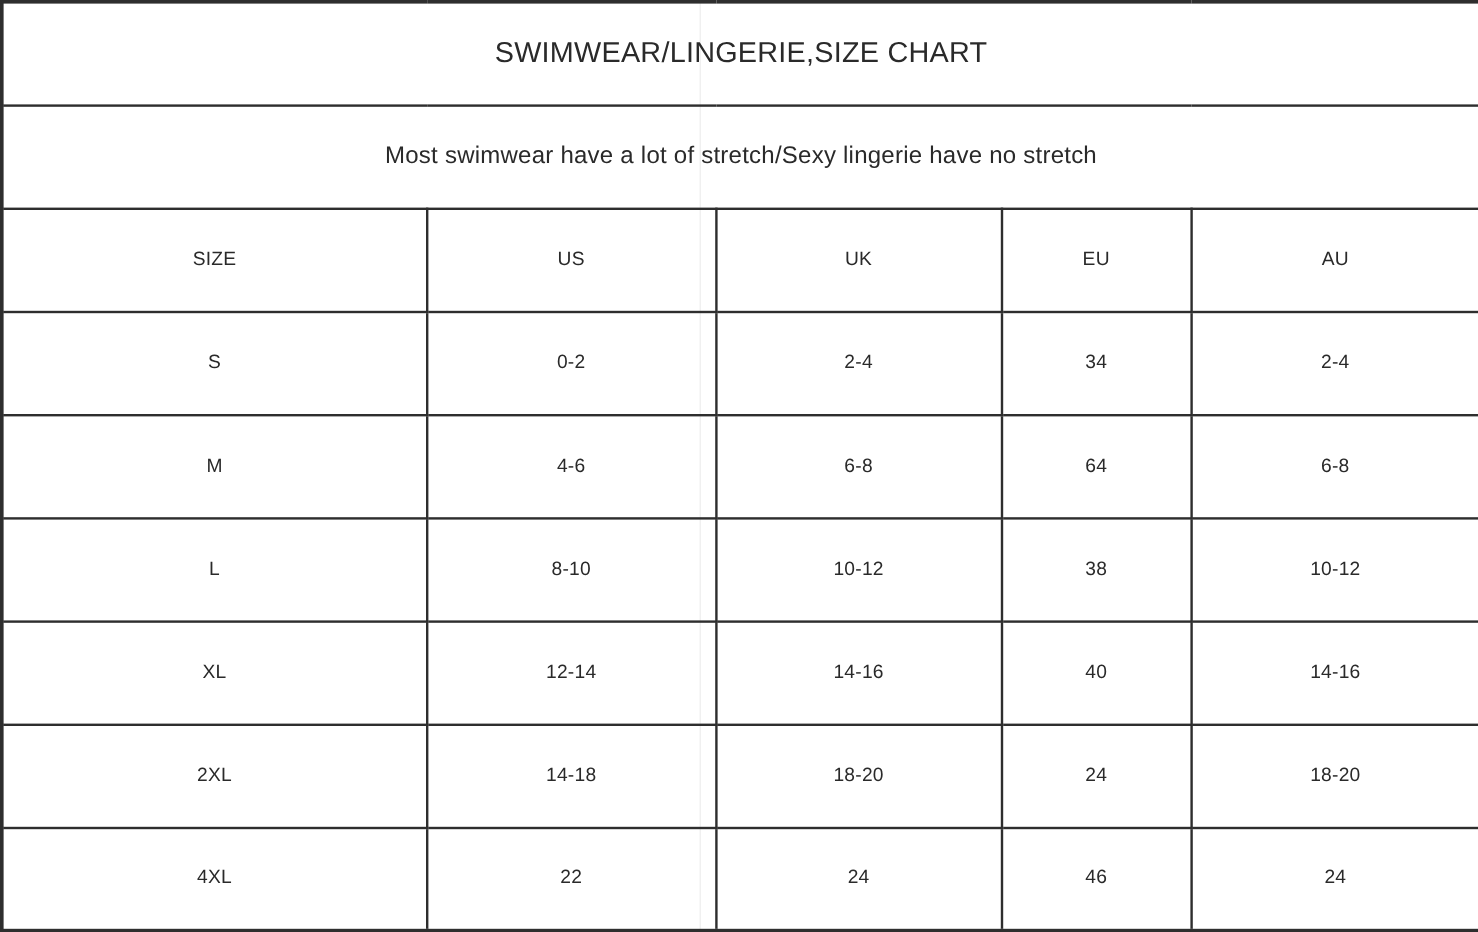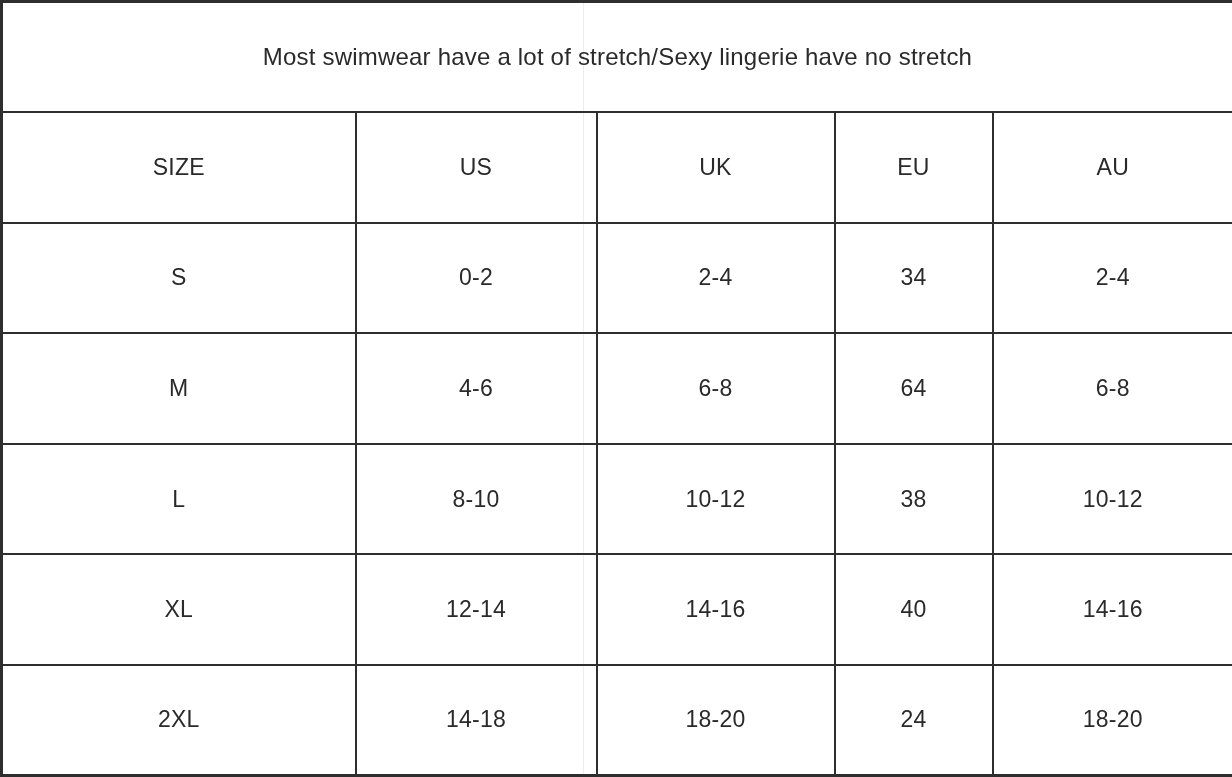--- a/index.html
+++ b/index.html
@@ -32,48 +32,51 @@
     border-collapse: collapse;
     table-layout: fixed;
     border: 3px solid #2e2e2e;
   }
   td, th {
     border: 2px solid #2e2e2e;
     background: transparent;
     text-align: center;
     vertical-align: middle;
     font-weight: 400;
-    font-size: 23px;
+    font-size: 16px;
     padding: 0;
     letter-spacing: 0.2px;
   }
   tr {
     height: 59.77px;
   }
   tr.title-row td {
     font-size: 24px;
   }
   tr.subtitle-row td {
-    font-size: 24px;
+    font-size: 20px;
   }
 </style>
 </head>
 <body>
 
 <div class="artifact-line"></div>
 
 <table class="size-chart">
   <colgroup>
     <col style="width:354px">
     <col style="width:241px">
     <col style="width:238px">
     <col style="width:158px">
     <col style="width:241px">
   </colgroup>
   <tbody>
+    <tr class="title-row">
+      <td colspan="5">SWIMWEAR/LINGERIE,SIZE CHART</td>
+    </tr>
     <tr class="subtitle-row">
       <td colspan="5">Most swimwear have a lot of stretch/Sexy lingerie have no stretch</td>
     </tr>
     <tr class="header-row">
       <th>SIZE</th>
       <th>US</th>
       <th>UK</th>
       <th>EU</th>
       <th>AU</th>
     </tr>
@@ -105,14 +108,21 @@
       <td>40</td>
       <td>14-16</td>
     </tr>
     <tr>
       <td>2XL</td>
       <td>14-18</td>
       <td>18-20</td>
       <td>24</td>
       <td>18-20</td>
     </tr>
+    <tr>
+      <td>4XL</td>
+      <td>22</td>
+      <td>24</td>
+      <td>46</td>
+      <td>24</td>
+    </tr>
   </tbody>
 </table>
 
 </body></html>

